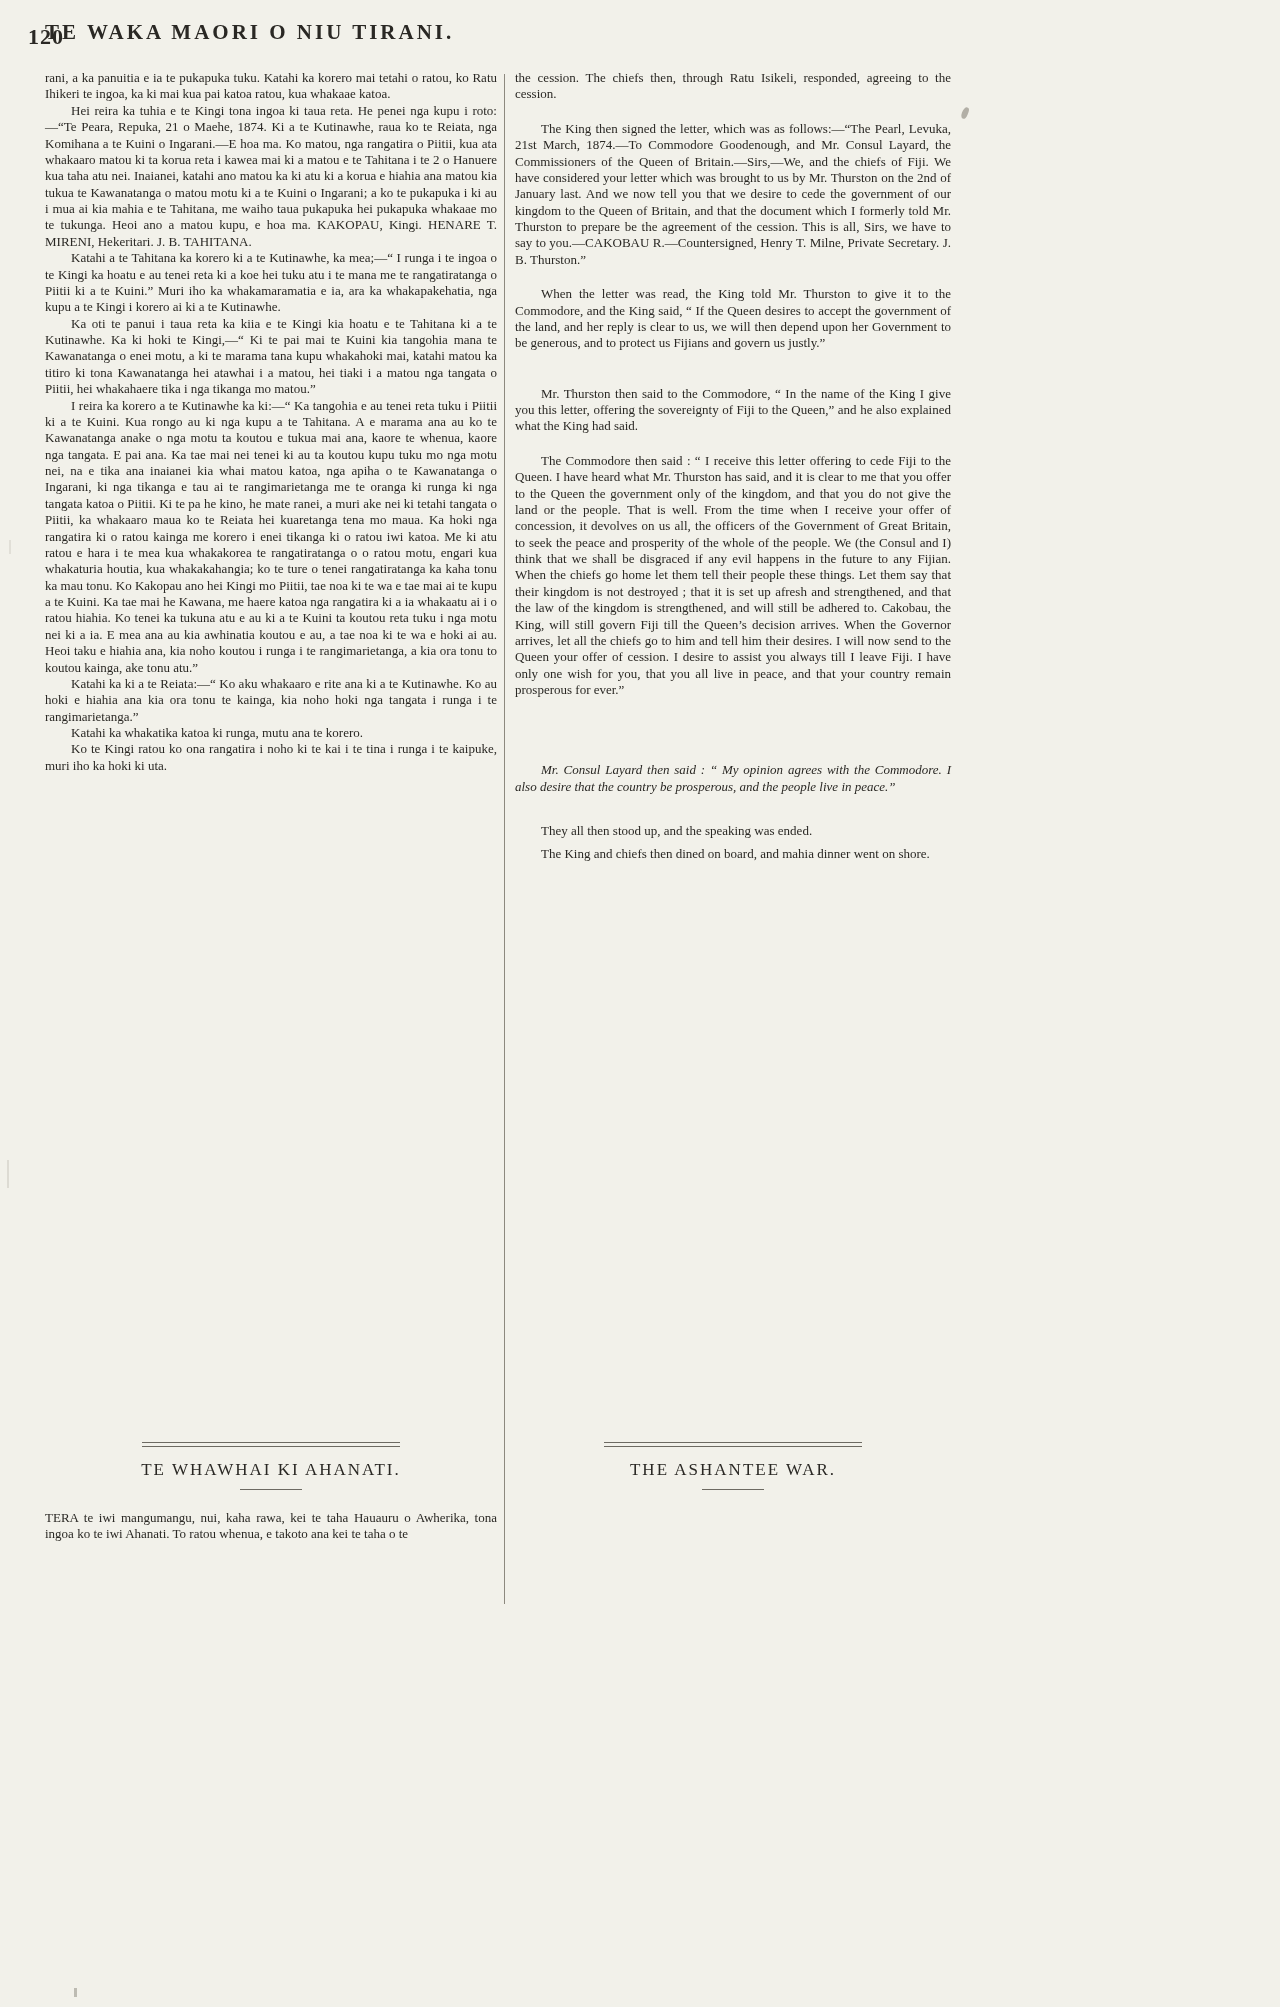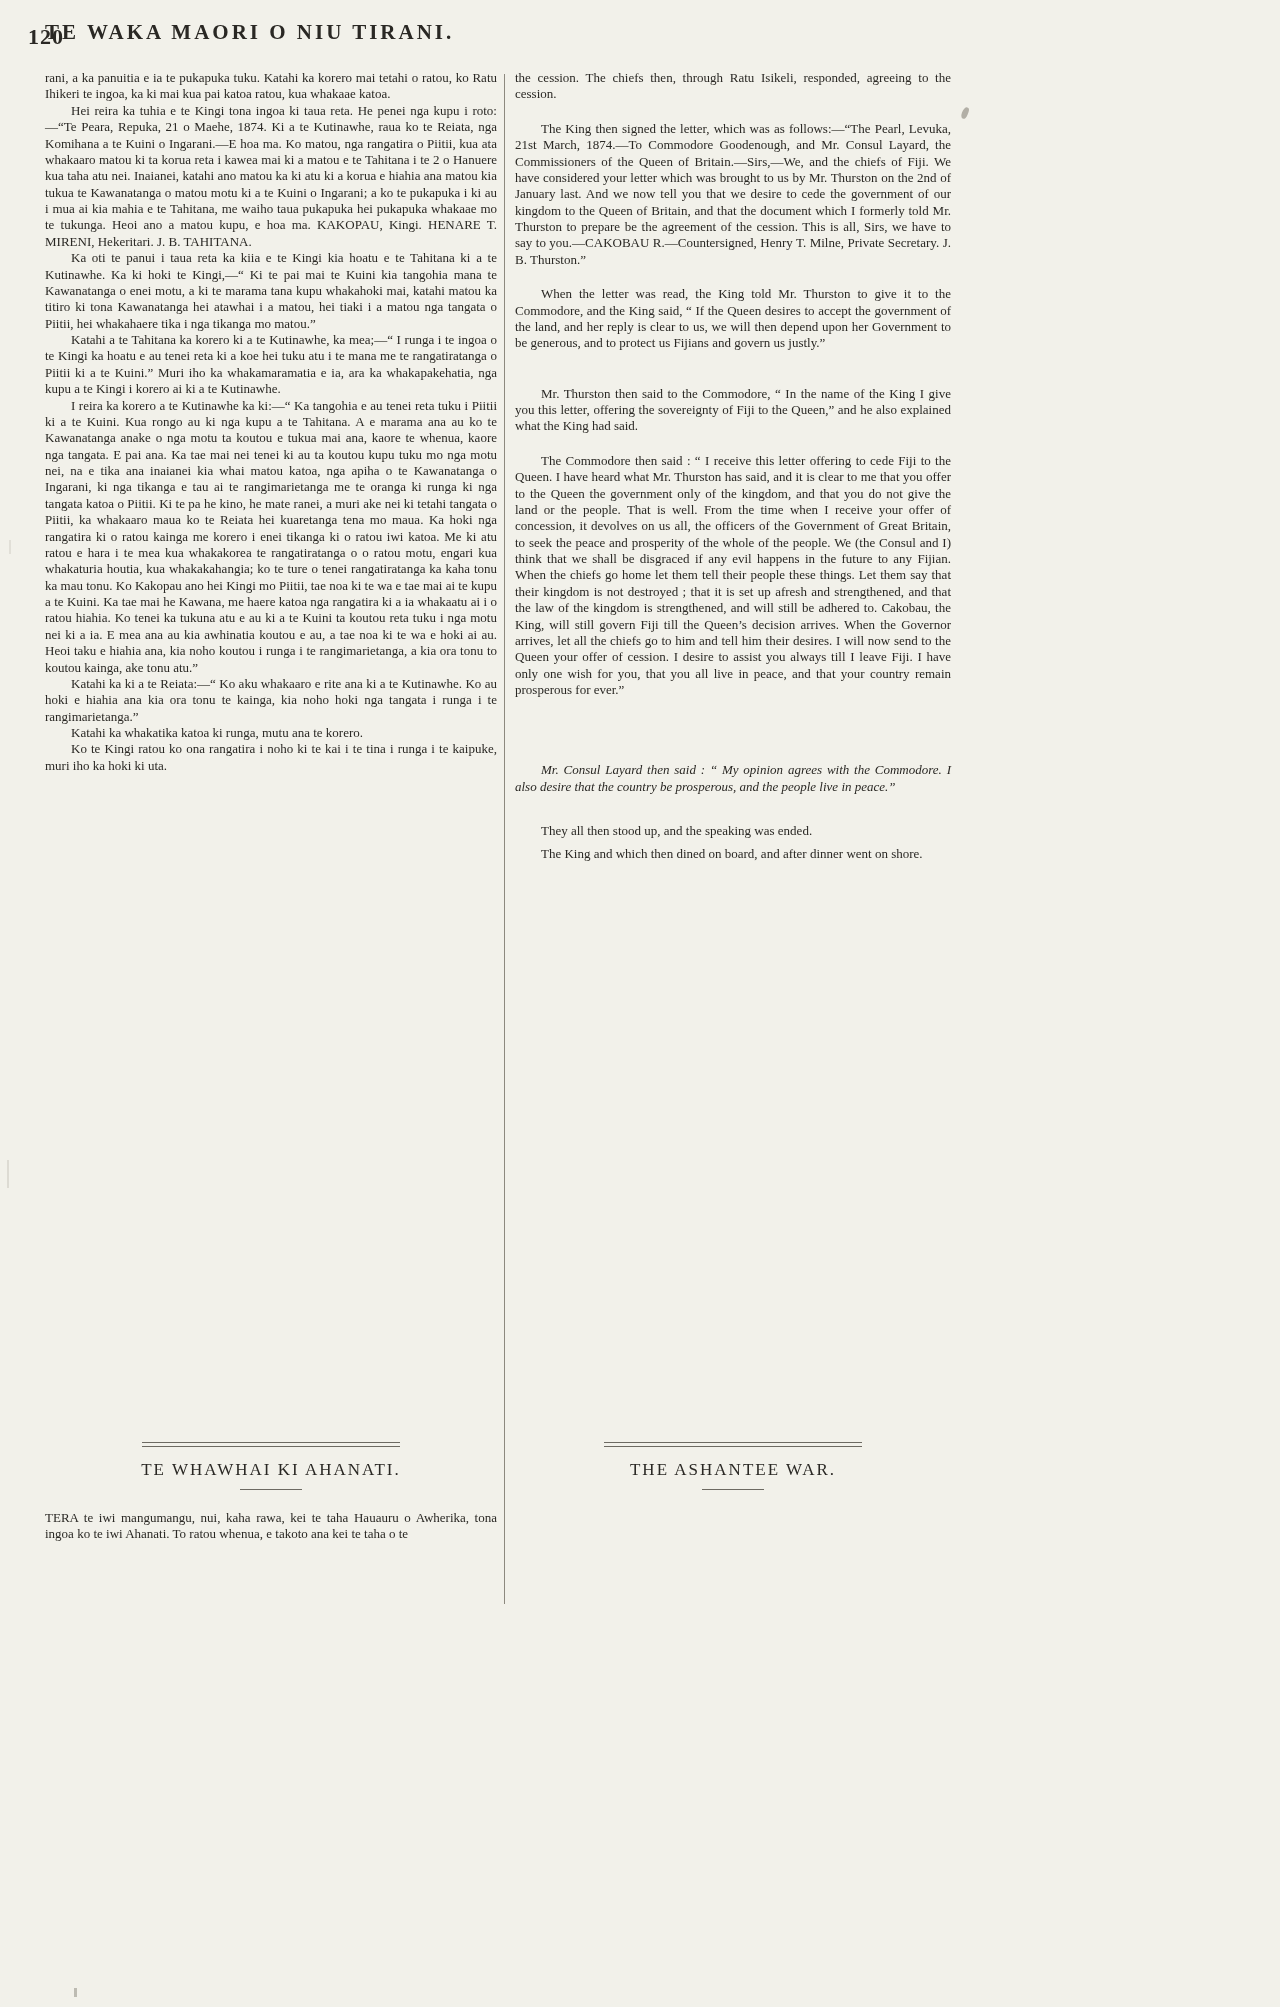--- a/index.html
+++ b/index.html
@@ -81,39 +81,39 @@
 
   <div class="divider"></div>
 
   <main class="content">
 
     <div class="row1">
       <section class="col-left">
         <div class="text">
             <p>rani, a ka panuitia e ia te pukapuka tuku. Katahi ka korero mai tetahi o ratou, ko Ratu Ihikeri te ingoa, ka ki mai kua pai katoa ratou, kua whakaae katoa.</p>
             <p>Hei reira ka tuhia e te Kingi tona ingoa ki taua reta. He penei nga kupu i roto:—“Te Peara, Repuka, 21 o Maehe, 1874. Ki a te Kutinawhe, raua ko te Reiata, nga Komihana a te Kuini o Ingarani.—E hoa ma. Ko matou, nga rangatira o Piitii, kua ata whakaaro matou ki ta korua reta i kawea mai ki a matou e te Tahitana i te 2 o Hanuere kua taha atu nei. Inaianei, katahi ano matou ka ki atu ki a korua e hiahia ana matou kia tukua te Kawanatanga o matou motu ki a te Kuini o Ingarani; a ko te pukapuka i ki au i mua ai kia mahia e te Tahitana, me waiho taua pukapuka hei pukapuka whakaae mo te tukunga. Heoi ano a matou kupu, e hoa ma. KAKOPAU, Kingi. HENARE T. MIRENI, Hekeritari. J. B. TAHITANA.</p>
+            <p>Katahi a te Tahitana ka korero ki a te Kutinawhe, ka mea;—“ I runga i te ingoa o te Kingi ka hoatu e au tenei reta ki a koe hei tuku atu i te mana me te rangatiratanga o Piitii ki a te Kuini.” Muri iho ka whakamaramatia e ia, ara ka whakapakehatia, nga kupu a te Kingi i korero ai ki a te Kutinawhe.</p>
             <p>Ka oti te panui i taua reta ka kiia e te Kingi kia hoatu e te Tahitana ki a te Kutinawhe. Ka ki hoki te Kingi,—“ Ki te pai mai te Kuini kia tangohia mana te Kawanatanga o enei motu, a ki te marama tana kupu whakahoki mai, katahi matou ka titiro ki tona Kawanatanga hei atawhai i a matou, hei tiaki i a matou nga tangata o Piitii, hei whakahaere tika i nga tikanga mo matou.”</p>
-            <p>Katahi a te Tahitana ka korero ki a te Kutinawhe, ka mea;—“ I runga i te ingoa o te Kingi ka hoatu e au tenei reta ki a koe hei tuku atu i te mana me te rangatiratanga o Piitii ki a te Kuini.” Muri iho ka whakamaramatia e ia, ara ka whakapakehatia, nga kupu a te Kingi i korero ai ki a te Kutinawhe.</p>
             <p>I reira ka korero a te Kutinawhe ka ki:—“ Ka tangohia e au tenei reta tuku i Piitii ki a te Kuini. Kua rongo au ki nga kupu a te Tahitana. A e marama ana au ko te Kawanatanga anake o nga motu ta koutou e tukua mai ana, kaore te whenua, kaore nga tangata. E pai ana. Ka tae mai nei tenei ki au ta koutou kupu tuku mo nga motu nei, na e tika ana inaianei kia whai matou katoa, nga apiha o te Kawanatanga o Ingarani, ki nga tikanga e tau ai te rangimarietanga me te oranga ki runga ki nga tangata katoa o Piitii. Ki te pa he kino, he mate ranei, a muri ake nei ki tetahi tangata o Piitii, ka whakaaro maua ko te Reiata hei kuaretanga tena mo maua. Ka hoki nga rangatira ki o ratou kainga me korero i enei tikanga ki o ratou iwi katoa. Me ki atu ratou e hara i te mea kua whakakorea te rangatiratanga o o ratou motu, engari kua whakaturia houtia, kua whakakahangia; ko te ture o tenei rangatiratanga ka kaha tonu ka mau tonu. Ko Kakopau ano hei Kingi mo Piitii, tae noa ki te wa e tae mai ai te kupu a te Kuini. Ka tae mai he Kawana, me haere katoa nga rangatira ki a ia whakaatu ai i o ratou hiahia. Ko tenei ka tukuna atu e au ki a te Kuini ta koutou reta tuku i nga motu nei ki a ia. E mea ana au kia awhinatia koutou e au, a tae noa ki te wa e hoki ai au. Heoi taku e hiahia ana, kia noho koutou i runga i te rangimarietanga, a kia ora tonu to koutou kainga, ake tonu atu.”</p>
             <p>Katahi ka ki a te Reiata:—“ Ko aku whakaaro e rite ana ki a te Kutinawhe. Ko au hoki e hiahia ana kia ora tonu te kainga, kia noho hoki nga tangata i runga i te rangimarietanga.”</p>
             <p>Katahi ka whakatika katoa ki runga, mutu ana te korero.</p>
             <p>Ko te Kingi ratou ko ona rangatira i noho ki te kai i te tina i runga i te kaipuke, muri iho ka hoki ki uta.</p>
           </div>
       </section>
       <div class="col-spacer"></div>
       <section class="col-right">
         <div class="text right-text">
             <p>the cession. The chiefs then, through Ratu Isikeli, responded, agreeing to the cession.</p>
             <p>The King then signed the letter, which was as follows:—“The Pearl, Levuka, 21st March, 1874.—To Commodore Goodenough, and Mr. Consul Layard, the Commissioners of the Queen of Britain.—Sirs,—We, and the chiefs of Fiji. We have considered your letter which was brought to us by Mr. Thurston on the 2nd of January last. And we now tell you that we desire to cede the government of our kingdom to the Queen of Britain, and that the document which I formerly told Mr. Thurston to prepare be the agreement of the cession. This is all, Sirs, we have to say to you.—CAKOBAU R.—Countersigned, Henry T. Milne, Private Secretary. J. B. Thurston.”</p>
             <p>When the letter was read, the King told Mr. Thurston to give it to the Commodore, and the King said, “ If the Queen desires to accept the government of the land, and her reply is clear to us, we will then depend upon her Government to be generous, and to protect us Fijians and govern us justly.”</p>
             <p>Mr. Thurston then said to the Commodore, “ In the name of the King I give you this letter, offering the sovereignty of Fiji to the Queen,” and he also explained what the King had said.</p>
             <p>The Commodore then said : “ I receive this letter offering to cede Fiji to the Queen. I have heard what Mr. Thurston has said, and it is clear to me that you offer to the Queen the government only of the kingdom, and that you do not give the land or the people. That is well. From the time when I receive your offer of concession, it devolves on us all, the officers of the Government of Great Britain, to seek the peace and prosperity of the whole of the people. We (the Consul and I) think that we shall be disgraced if any evil happens in the future to any Fijian. When the chiefs go home let them tell their people these things. Let them say that their kingdom is not destroyed ; that it is set up afresh and strengthened, and that the law of the kingdom is strengthened, and will still be adhered to. Cakobau, the King, will still govern Fiji till the Queen’s decision arrives. When the Governor arrives, let all the chiefs go to him and tell him their desires. I will now send to the Queen your offer of cession. I desire to assist you always till I leave Fiji. I have only one wish for you, that you all live in peace, and that your country remain prosperous for ever.”</p>
             <p>Mr. Consul Layard then said : “ My opinion agrees with the Commodore. I also desire that the country be prosperous, and the people live in peace.”</p>
             <p>They all then stood up, and the speaking was ended.</p>
-            <p>The King and which then dined on board, and after dinner went on shore.</p>
+            <p>The King and chiefs then dined on board, and mahia dinner went on shore.</p>
           </div>
       </section>
     </div>
 
     <div class="row2">
       <section class="col-left">
         <div class="rule-double"></div>
         <h2 class="section-heading">TE WHAWHAI KI AHANATI.</h2>
         <div class="rule-short"></div>
         <div class="text">

